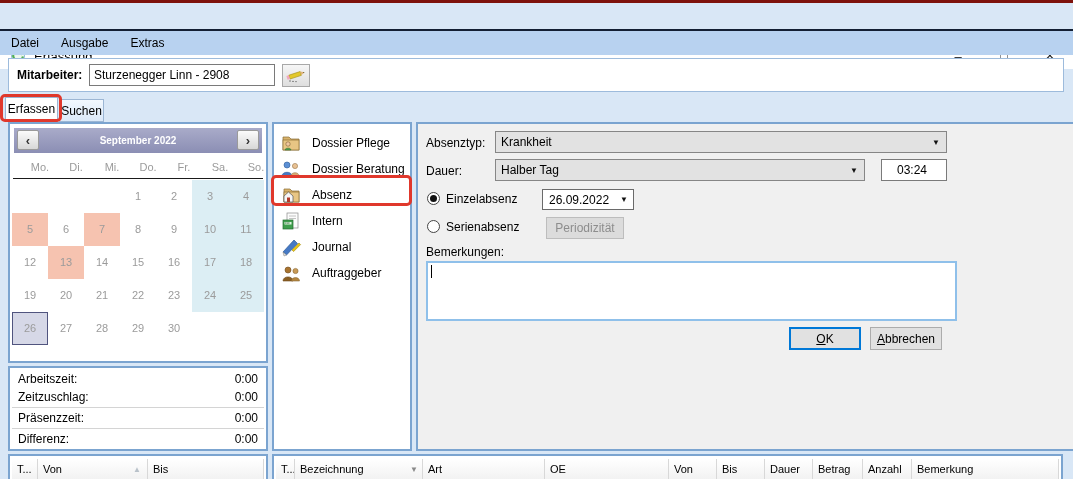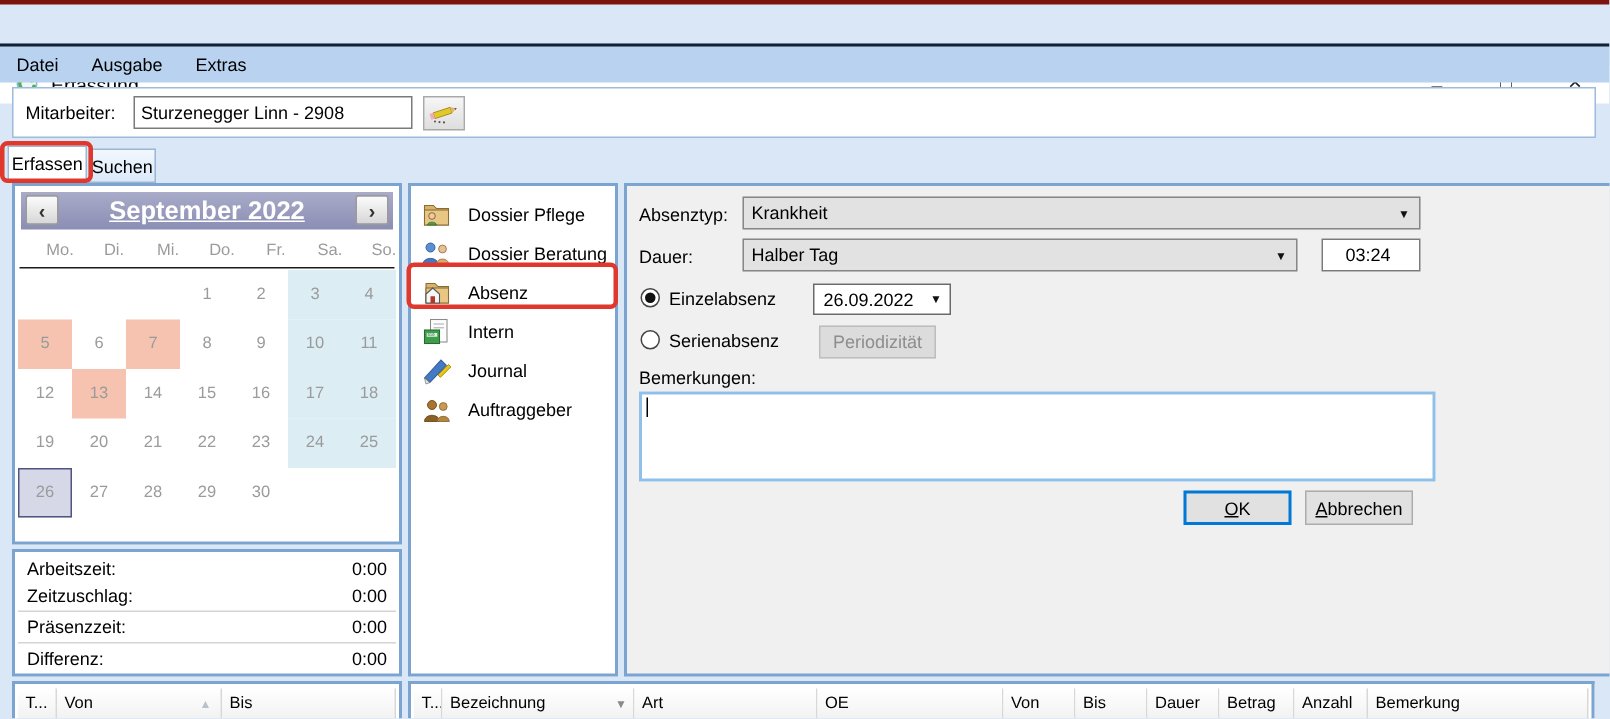--- a/index.html
+++ b/index.html
@@ -21,36 +21,36 @@
   .wctrls { position:absolute; right:0; top:0; height:26px; display:flex; }
   .wbtn { width:46px; height:26px; display:flex; align-items:center; justify-content:center; font-size:13px; color:#222; }
   .wbtn.close { font-size:16px; }
 
   
   .menubar { position:absolute; left:0; top:29px; width:1073px; height:26px; background:#b8d2f0; border-top:2px solid #131f33; display:flex; align-items:center; }
   .menuitem { font-size:12px; color:#000; padding:5px 11px; }
 
   
   .emp-panel { position:absolute; left:8px; top:58px; width:1056px; height:34px; background:#fff; border:1px solid #9dbbdc; }
-  .emp-label { position:absolute; left:8px; top:9px; font-size:12px; }
+  .emp-label { position:absolute; left:8px; top:9px; font-size:12px;font-weight:bold; }
   .emp-input { position:absolute; left:80px; top:5px; width:186px; height:22px; border:1px solid #7a7a7a; font-family:"Liberation Sans",sans-serif; font-size:12px; padding-left:4px; }
   .emp-editbtn { position:absolute; left:273px; top:5px; width:28px; height:23px; background:linear-gradient(#f6f6f6,#dedede); border:1px solid #a8a8a8; display:flex; align-items:center; justify-content:center; }
 
   
   .tab { position:absolute; font-size:12px; display:flex; align-items:flex-start; justify-content:center; padding-top:4px; border:1px solid #9cb6d4; }
   .tab.active { left:5px; top:97px; width:53px; height:25px; background:#fff; border-bottom:none; z-index:5; }
   .tab.inactive { left:59px; top:99px; width:45px; height:23px; background:linear-gradient(#f2f8fe,#dbe9f9); }
 
   
   .panel { position:absolute; background:#fff; border:2px solid #7ba4d0; }
 
   
   .cal { left:8px; top:122px; width:260px; height:241px; }
   .cal-head { position:absolute; left:4px; top:4px; width:248px; height:25px; background:linear-gradient(#a9abc9,#8b8eb4); display:flex; align-items:center; justify-content:center; }
-  .cal-title { color:#fff; font-weight:bold; font-size:17px;text-decoration:underline; }
+  .cal-title { color:#fff; font-weight:bold; font-size:10px; }
   .cal-nav { position:absolute; top:2px; width:22px; height:20px; background:linear-gradient(#fbfbfb,#d7d7d7); border:1px solid #9a9a9a; border-radius:2px; display:flex; align-items:center; justify-content:center; font-weight:bold; font-size:13px; color:#333; }
   .cal-nav.prev { left:3px; } .cal-nav.next { right:3px; }
   .cal-dayrow { position:absolute; left:12px; top:33px; display:flex; }
   .cal-dh { width:36px; height:20px; text-align:center; font-size:11px; color:#9b9b9b; line-height:20px; }
   .cal-underline { position:absolute; left:3px; top:54px; width:250px; height:1px; background:#1a1a1a; }
   .cal-grid { position:absolute; left:2px; top:56px; }
   .cal-row { display:flex; }
   .cal-cell { width:36px; height:33px; text-align:center; line-height:33px; font-size:11px; color:#9b9b9b; }
   .cal-cell.we { background:#dceef4; }
   .cal-cell.hl { background:#f6c3b0; }

